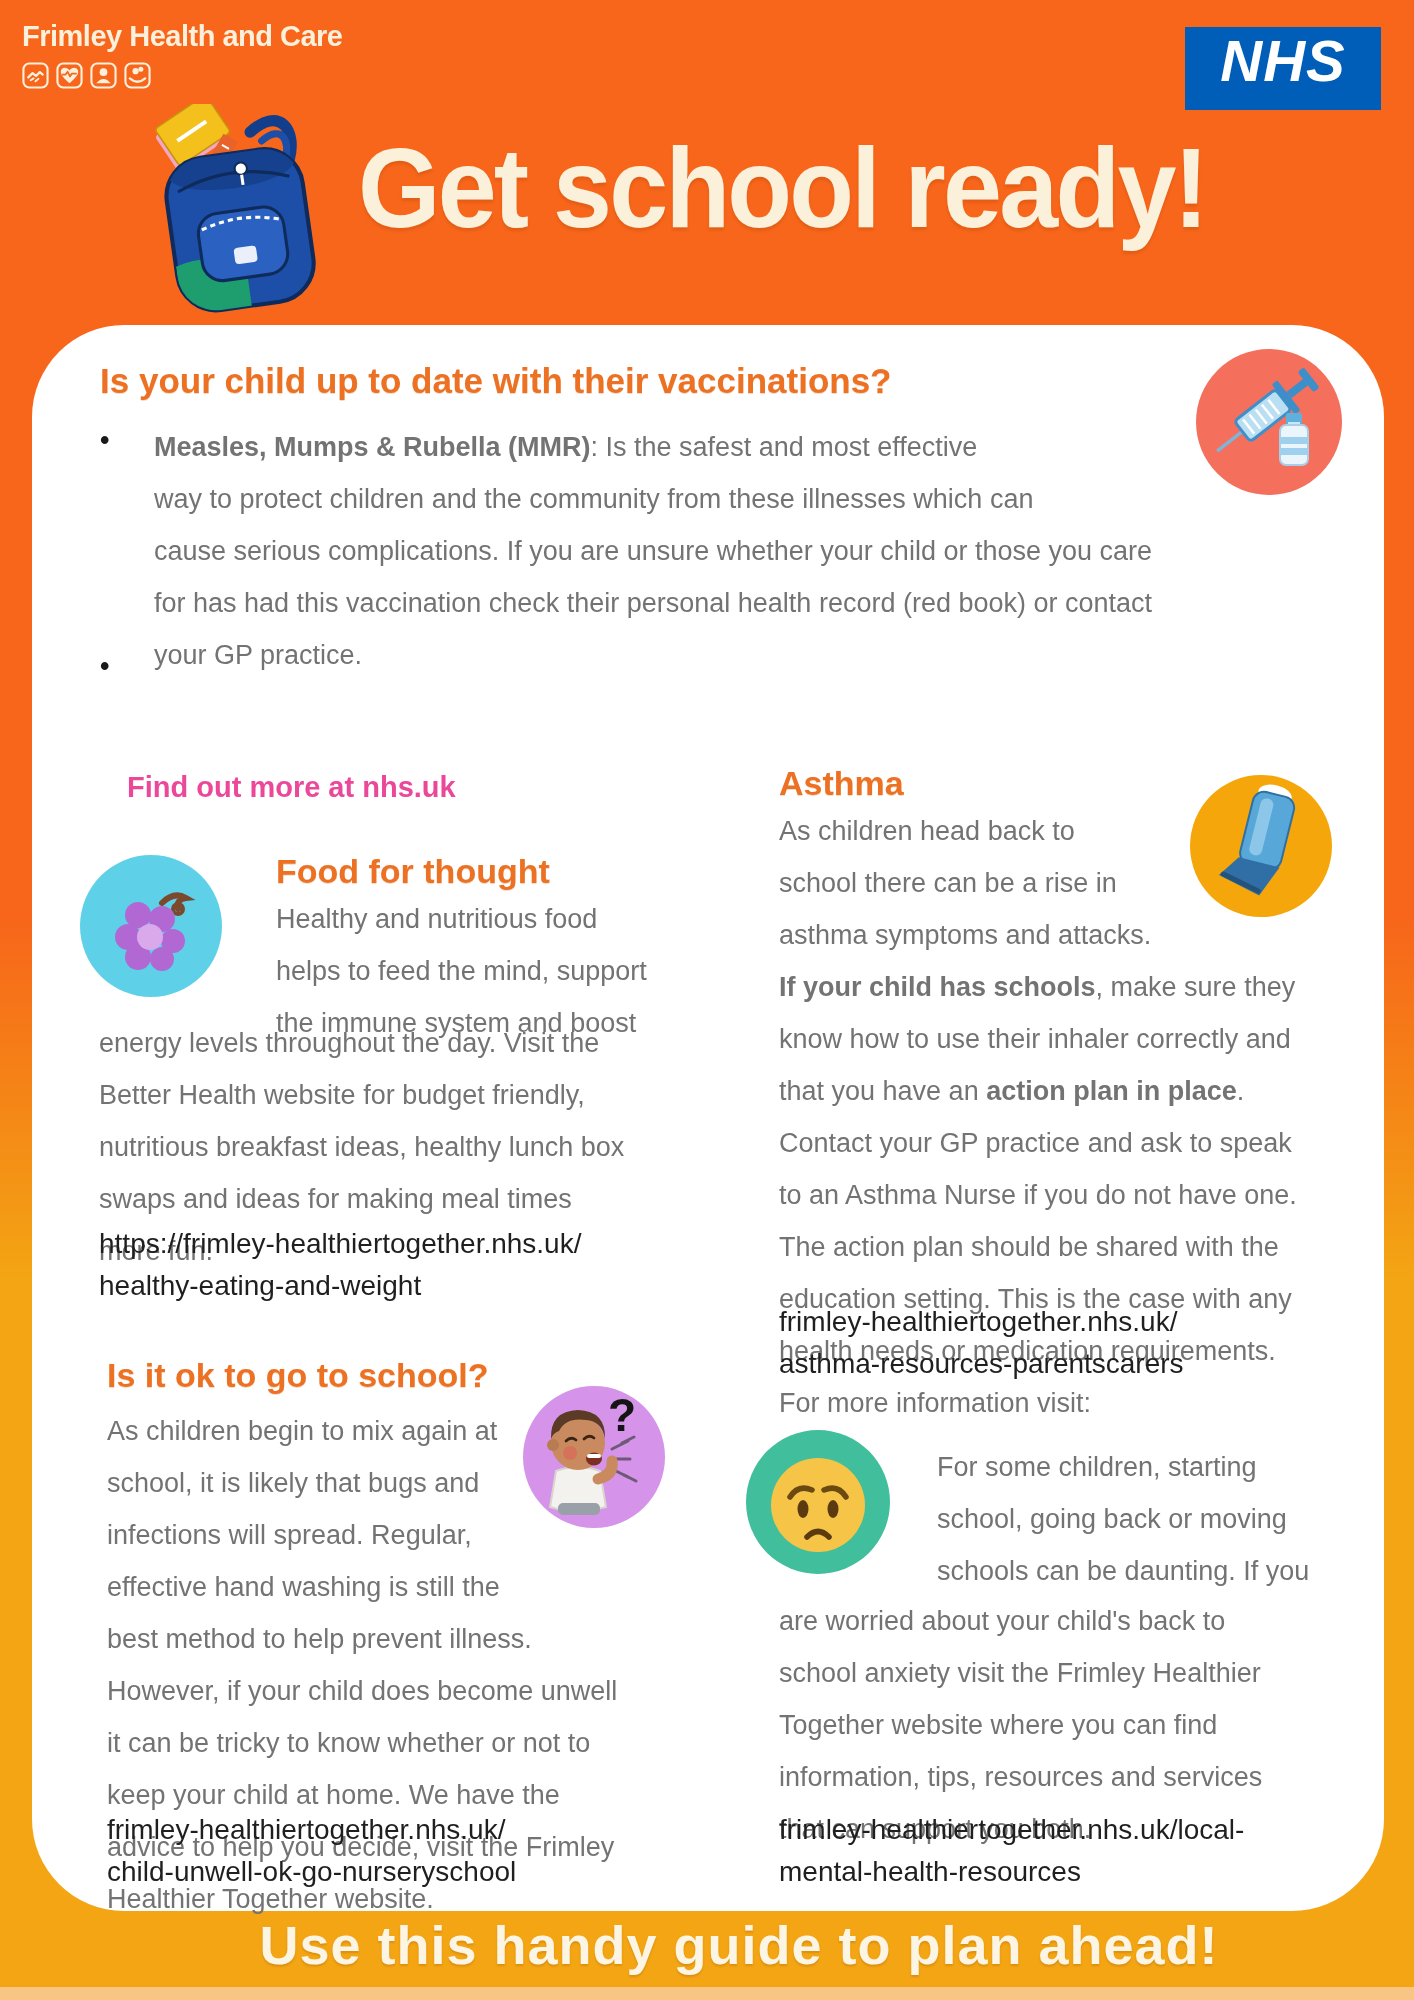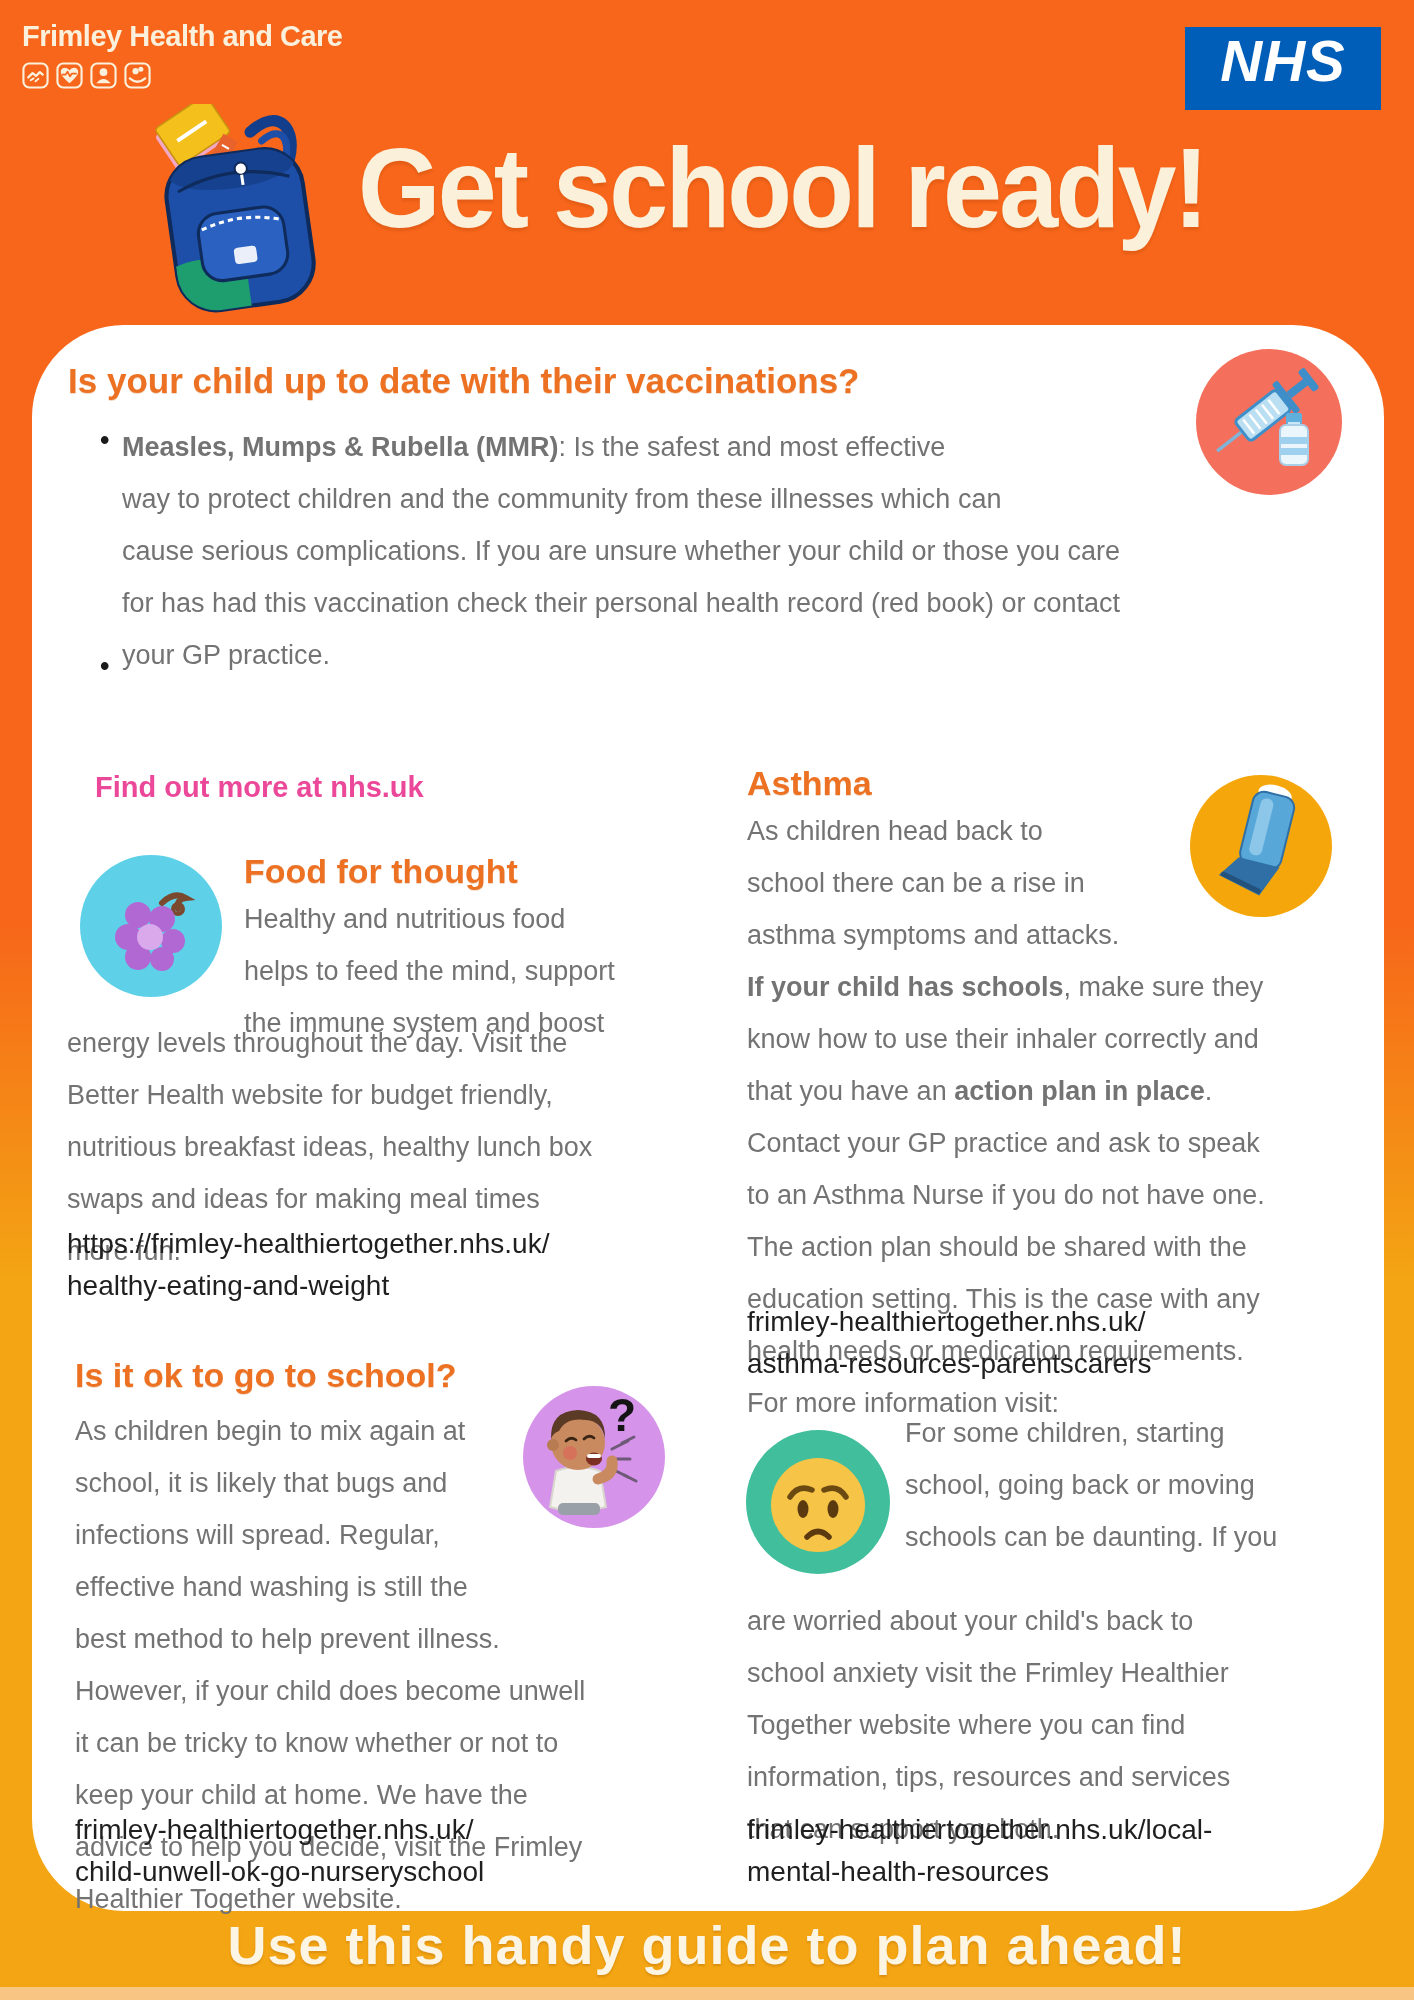--- a/index.html
+++ b/index.html
@@ -1,20 +1,20 @@
 <!DOCTYPE html>
 <html><head>
 <meta charset="utf-8">
 <style>
   html,body{margin:0;padding:0;}
   #page{position:relative;width:1414px;height:2000px;overflow:hidden;
     background:linear-gradient(180deg,#F7661A 0%,#F7661A 46%,#F3A513 64%,#F3A513 100%);
     font-family:"Liberation Sans",sans-serif;}
   .abs{position:absolute;}
-  .pre{white-space:pre;}
+  .pre{white-space:pre;margin-left:32px;}
 
   
   .org-title{left:22px;top:20px;font-size:29px;font-weight:700;color:#FBF0DC;letter-spacing:-0.5px;}
   .org-icons{left:22px;top:62px;display:flex;gap:7px;}
   .nhs-logo{left:1185px;top:27px;width:196px;height:83px;background:#005EB8;
     display:flex;justify-content:center;}
   .nhs-logo span{color:#fff;font-style:italic;font-weight:700;font-size:58px;letter-spacing:1px;}
   .page-title{left:358px;top:122px;font-size:114px;font-weight:700;color:#FBF0D9;
     letter-spacing:-3px;transform:scaleX(.93);transform-origin:left top;
     text-shadow:0 3px 3px rgba(140,50,0,.18);}
@@ -47,21 +47,21 @@
   .school-url{left:43px;top:1484px;}
   .cough-ic{left:488px;top:1058px;}
 
   .asthma-h{left:715px;top:438px;}
   .inhaler-ic{left:1156px;top:448px;}
   .asthma-body{left:715px;top:480px;}
   .asthma-url{left:715px;top:976px;}
 
   .emoji-ic{left:711px;top:1102px;}
   .anx-h{left:860px;top:1108px;}
-  .anx-start{left:873px;top:1082px;}
+  .anx-start{left:873px;top:1116px;}
   .anx-rest{left:715px;top:1270px;}
   .anx-url{left:715px;top:1484px;}
 
   .syringe-ic{left:1162px;top:22px;}
 
   .footer-text{left:0;top:1914px;width:1414px;text-align:center;font-size:54px;font-weight:700;
     color:#FCF5E4;text-shadow:0 2px 2px rgba(150,80,0,.25);letter-spacing:1px;}
   .bottom-strip{left:0;top:1987px;width:1414px;height:13px;background:#F8C583;}
 </style>
 </head>

